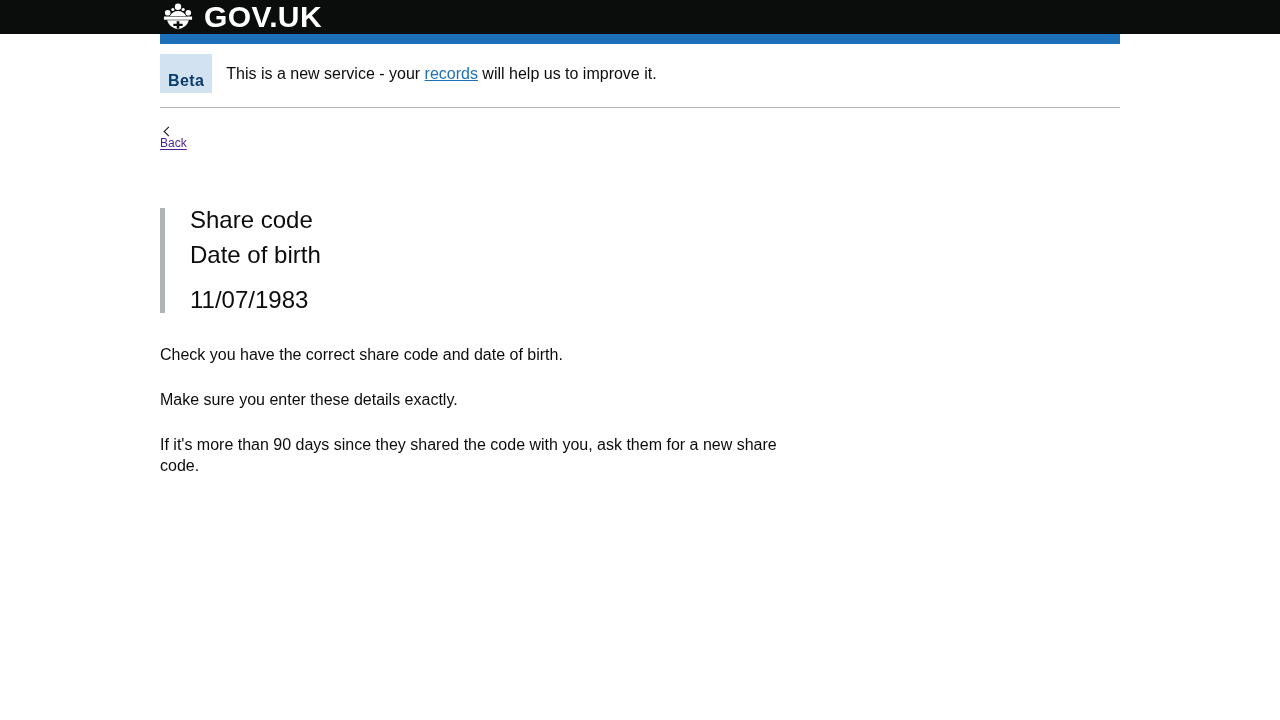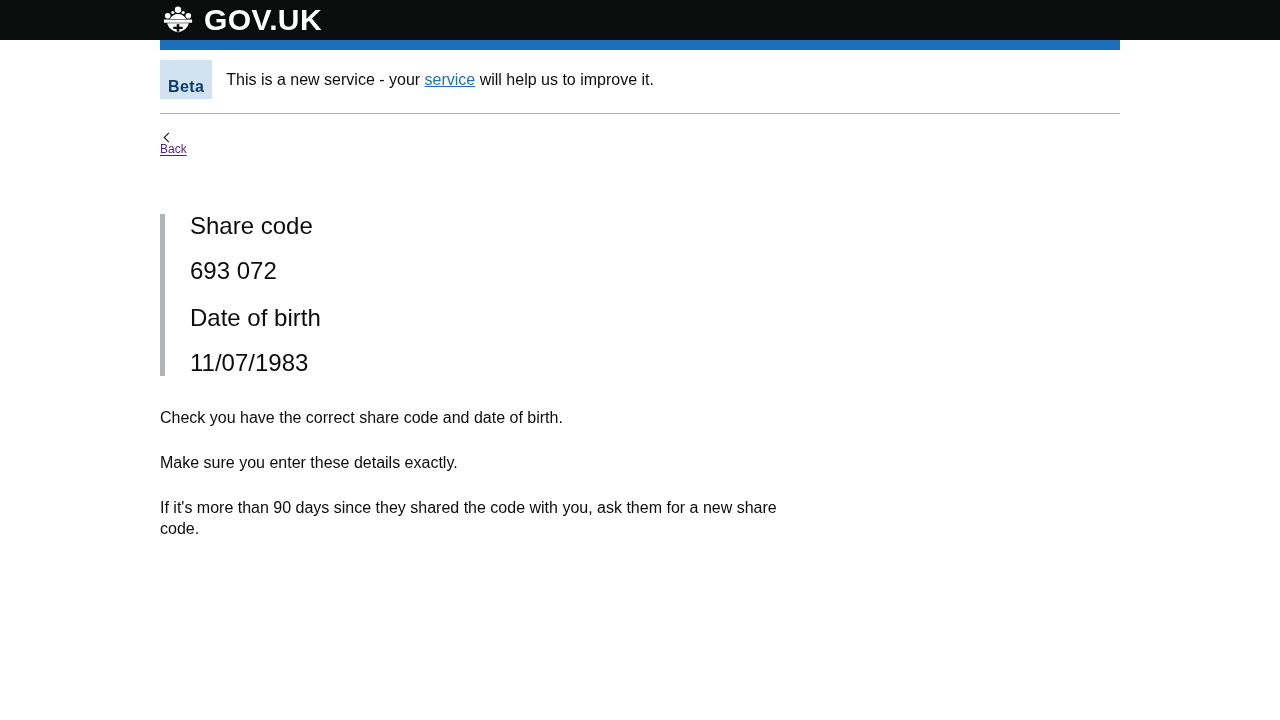--- a/index.html
+++ b/index.html
@@ -10,21 +10,21 @@
     height: 720px;
     overflow: hidden;
     background: #ffffff;
     font-family: "Liberation Sans", sans-serif;
     color: #0b0c0c;
   }
 
   
   .govuk-header {
     background: #0b0c0c;
-    height: 40px;
+    height: 34px;
     display: flex;
     align-items: center;
   }
   .header-inner {
     width: 960px;
     margin: 0 auto;
     padding: 0 0px;
     display: flex;
     align-items: center;
   }
@@ -187,36 +187,35 @@
     </a>
   </div>
 </header>
 
 <div class="blue-strip"></div>
 
 <div class="width-container">
   <div class="phase-banner">
     <strong class="phase-tag">Beta</strong>
     <span class="phase-text">
-      <span>This is a new service - your </span><a href="#">service</a><span> will help us to improve it.</span>
+      <span>This is a new service - your </span><a href="#">records</a><span> will help us to improve it.</span>
     </span>
   </div>
 
   <div class="back-link-wrap">
     <a class="back-link" href="#">
       <span class="back-chevron"></span>
       <span class="back-label">Back</span>
     </a>
   </div>
 
   <main>
 
     <div class="inset">
       <h2 class="first">Share code</h2>
-      <p>693 072</p>
       <h2>Date of birth</h2>
       <p>11/07/1983</p>
     </div>
 
     <div class="body-copy">
       <p class="first">Check you have the correct share code and date of birth.</p>
       <p>Make sure you enter these details exactly.</p>
       <p>If it's more than 90 days since they shared the code with you, ask them for a new share code.</p>
     </div>
   </main>

